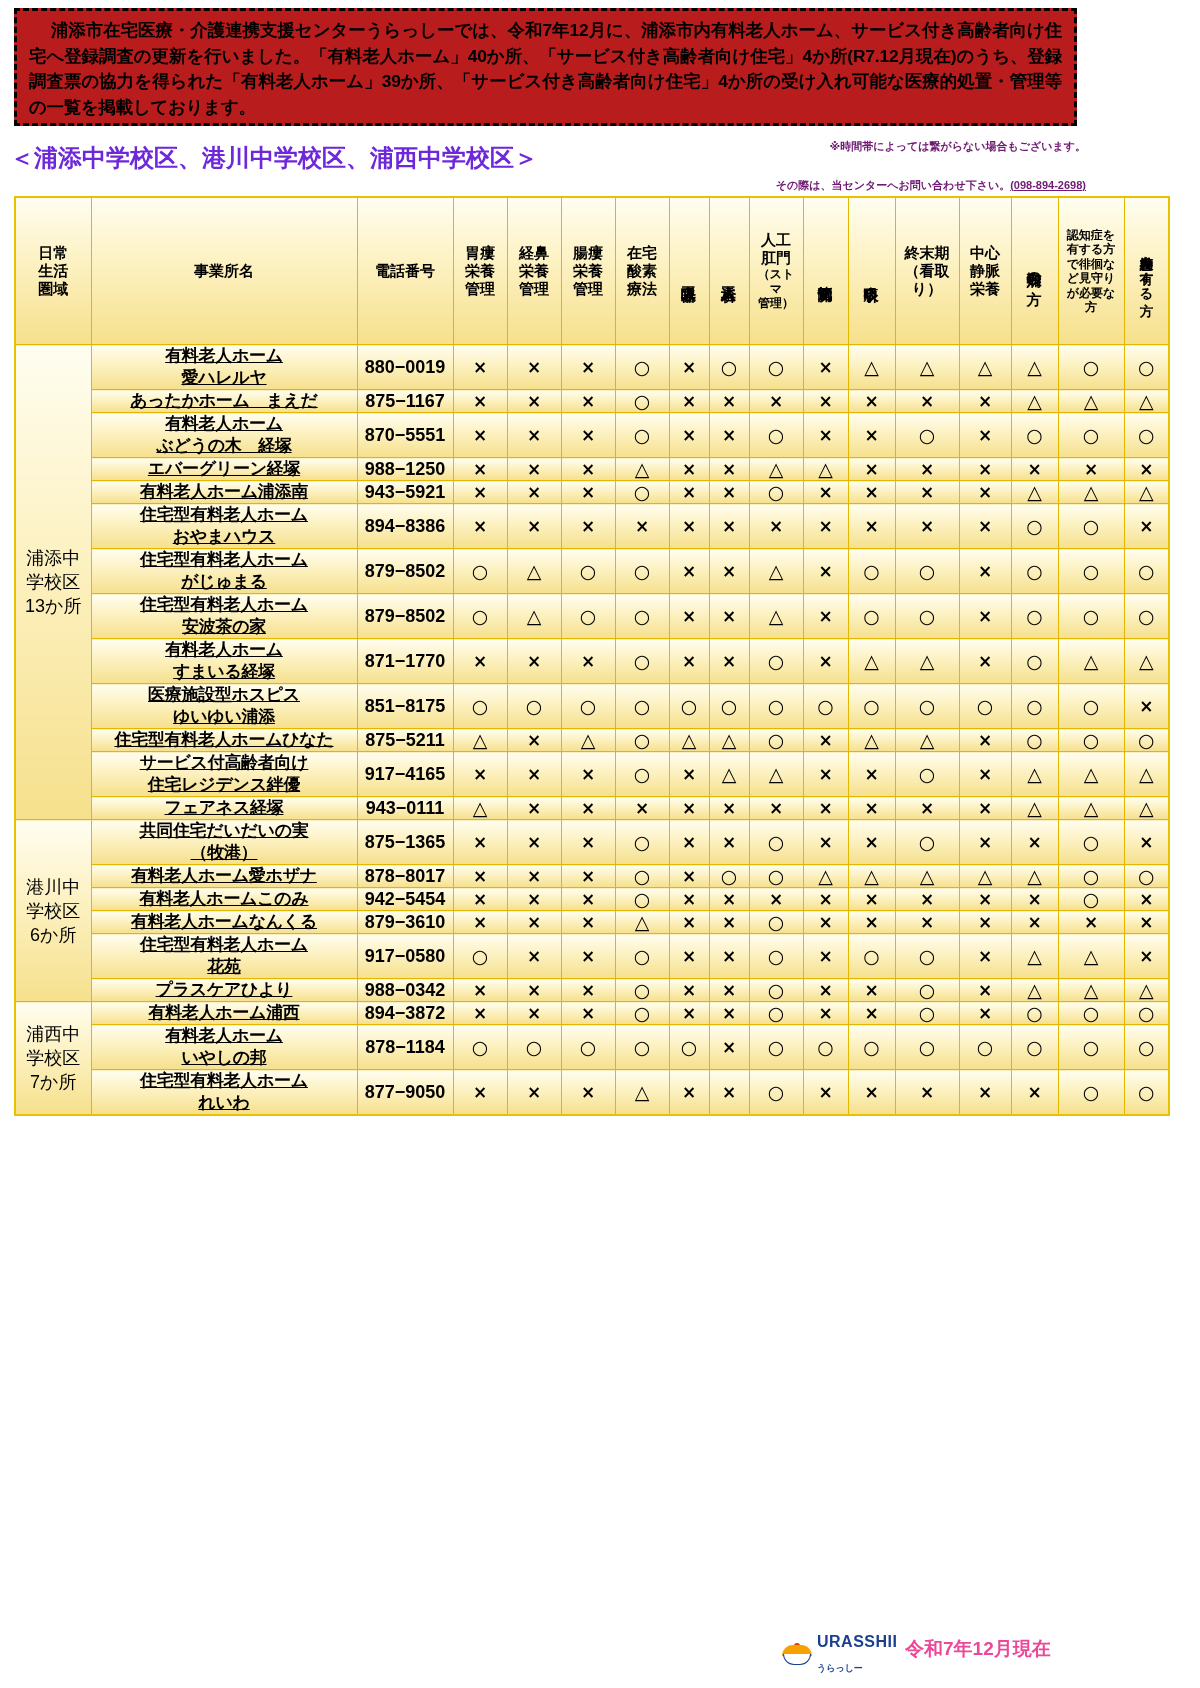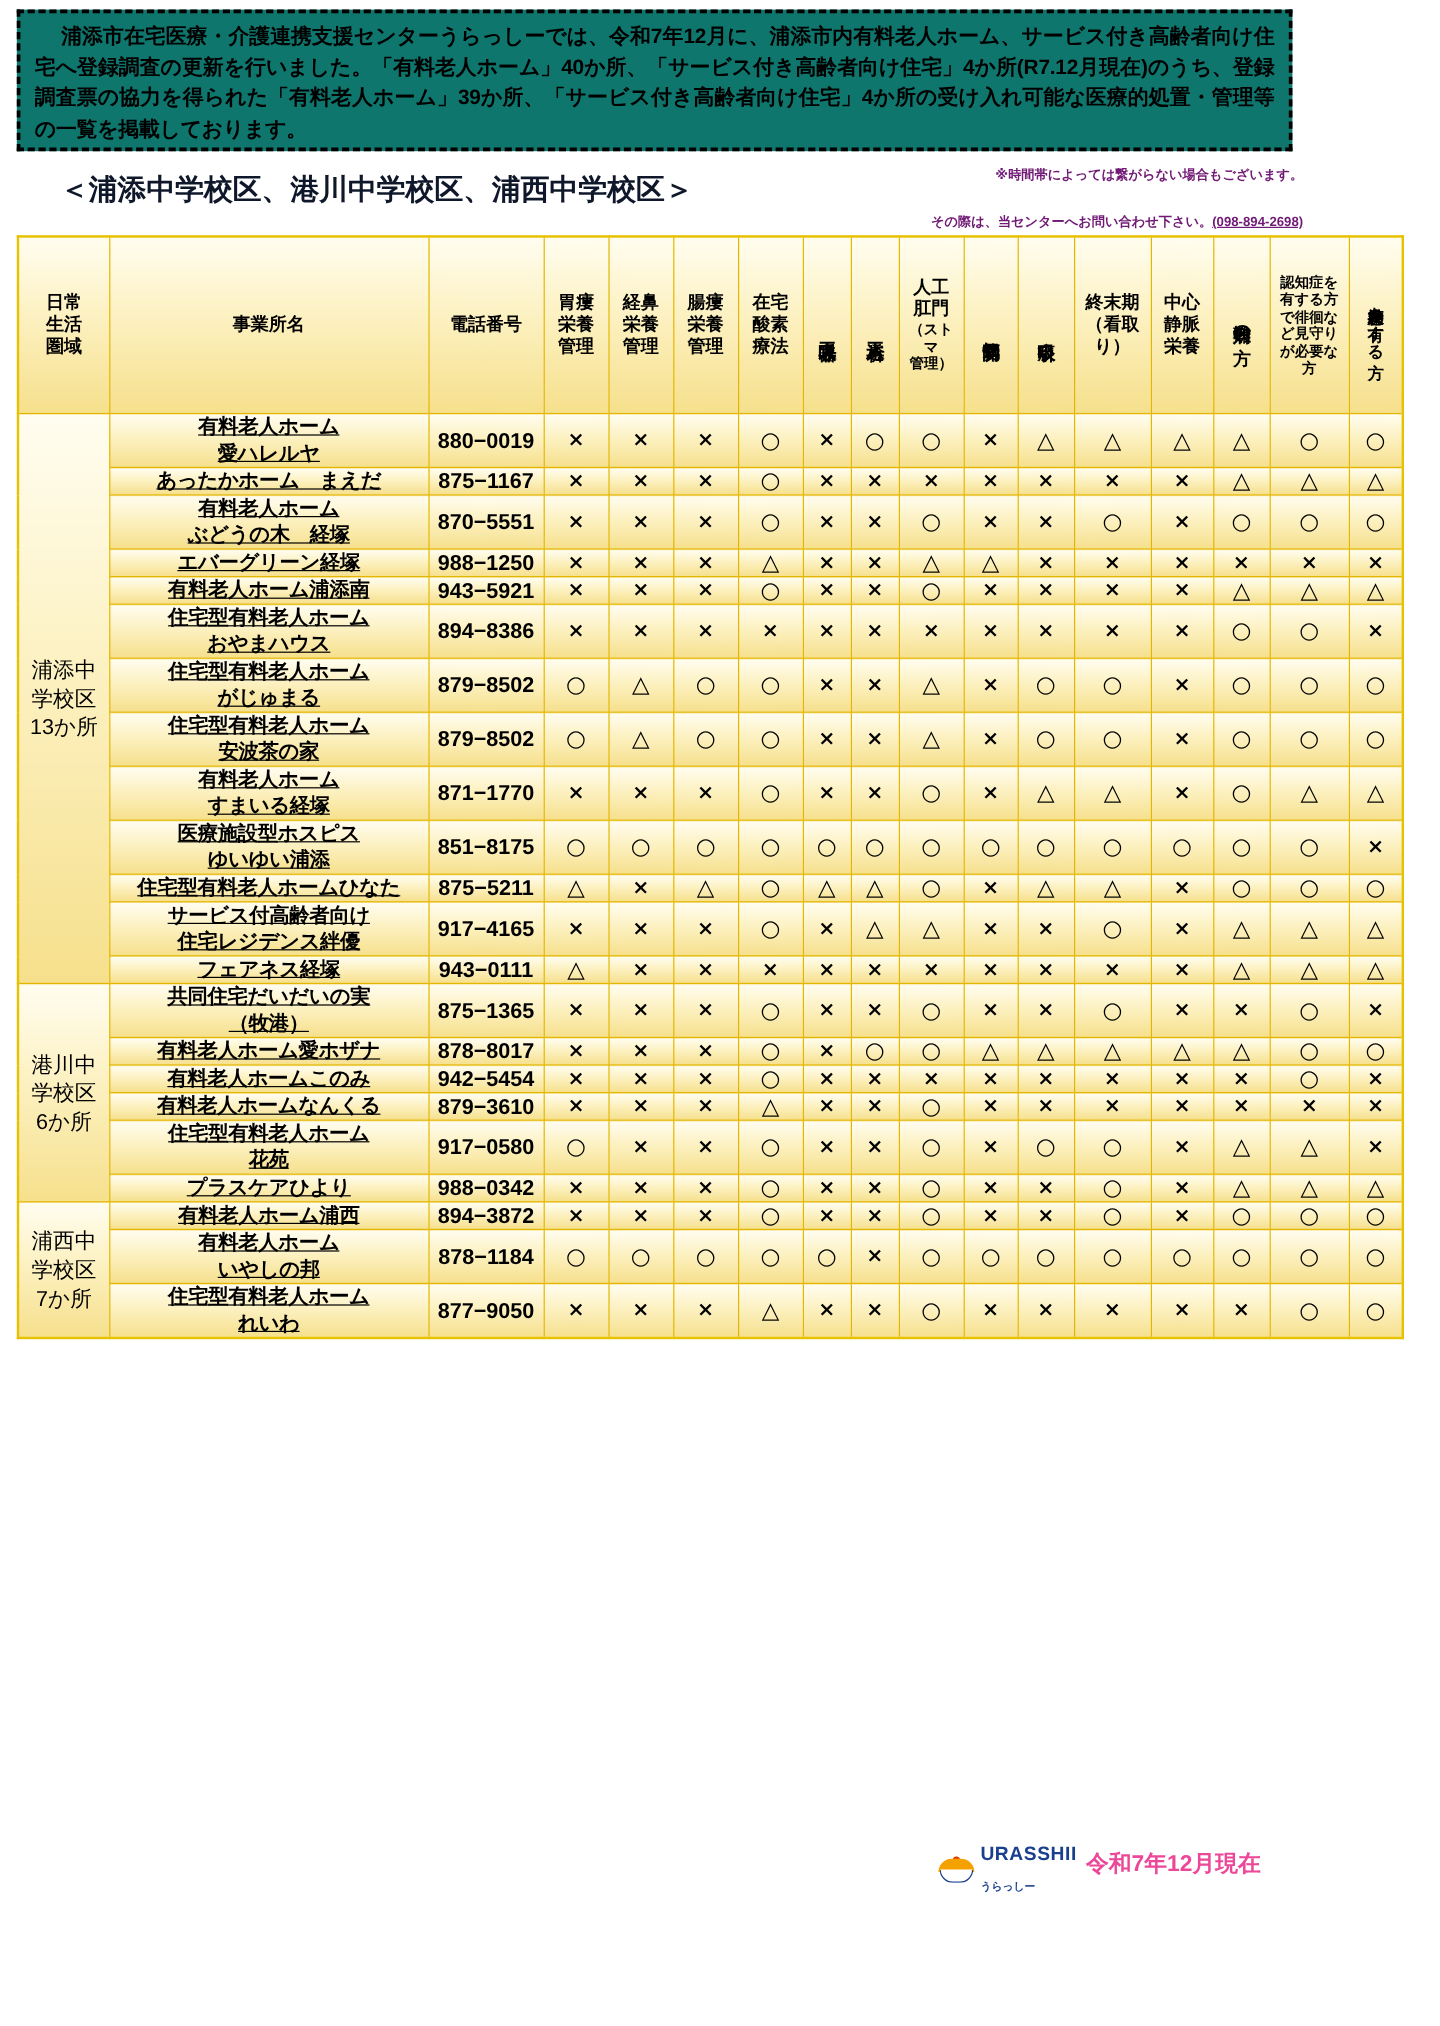--- a/index.html
+++ b/index.html
@@ -7,43 +7,42 @@
     width:1200px; height:1688px;
     background:#ffffff;
     font-family:"Liberation Sans","DejaVu Sans",sans-serif;
     -webkit-font-smoothing:antialiased;
   }
   .page{position:relative;width:1200px;height:1688px;box-sizing:border-box;}
 
   
   .notice{
     position:absolute; left:14px; top:8px; width:1063px; height:118px;
-    background:#0f766e;
+    background:#b91c1c;
     border:3px dashed #000;
     box-sizing:border-box;
     padding:7px 12px 0 12px;
   }
   .notice p{
     margin:0;
     font-size:17.4px;
     font-weight:bold;
     line-height:25.5px;
     letter-spacing:-0.2px;
     color:#000;
     text-indent:22px;
     text-align:justify;
   }
 
   
   .subrow{position:absolute; left:0; top:130px; width:1100px; height:62px;}
   .district-title{
     position:absolute; left:10px; top:12px;
-    font-size:24px; font-weight:bold; color:#0f172a; letter-spacing:0px;
+    font-size:24px; font-weight:bold; color:#6d28d9; letter-spacing:0px;
     white-space:nowrap;
-    margin-left:40px;
   }
   .warn{
     position:absolute; left:556px; top:4px; width:530px;
     color:#701a75; font-weight:bold; font-size:11px; line-height:24px;
     text-align:right;
   }
   .warn .l1{display:block;}
   .warn .l2{display:block;margin-top:15px;}
   .tel-u{text-decoration:underline;}
 
@@ -133,21 +132,21 @@
     vertical-align:middle;
     text-align:center;
     font-size:19px;
     font-weight:500;
     font-family:"DejaVu Sans",sans-serif;
   }
   td.sym.x{font-size:17px;font-weight:bold;}
 
   
   .footer{
-    position:absolute; left:0; top:1534px; width:1100px; height:48px;
+    position:absolute; left:0; top:1630px; width:1100px; height:48px;
   }
   .logo-wrap{
     position:absolute; left:782px; top:4px;
     display:flex; align-items:center; gap:5px;
   }
   .bowl{
     width:30px;height:22px;position:relative;display:inline-block;
   }
   .bowl .top{
     position:absolute;left:0;top:2px;width:30px;height:11px;

